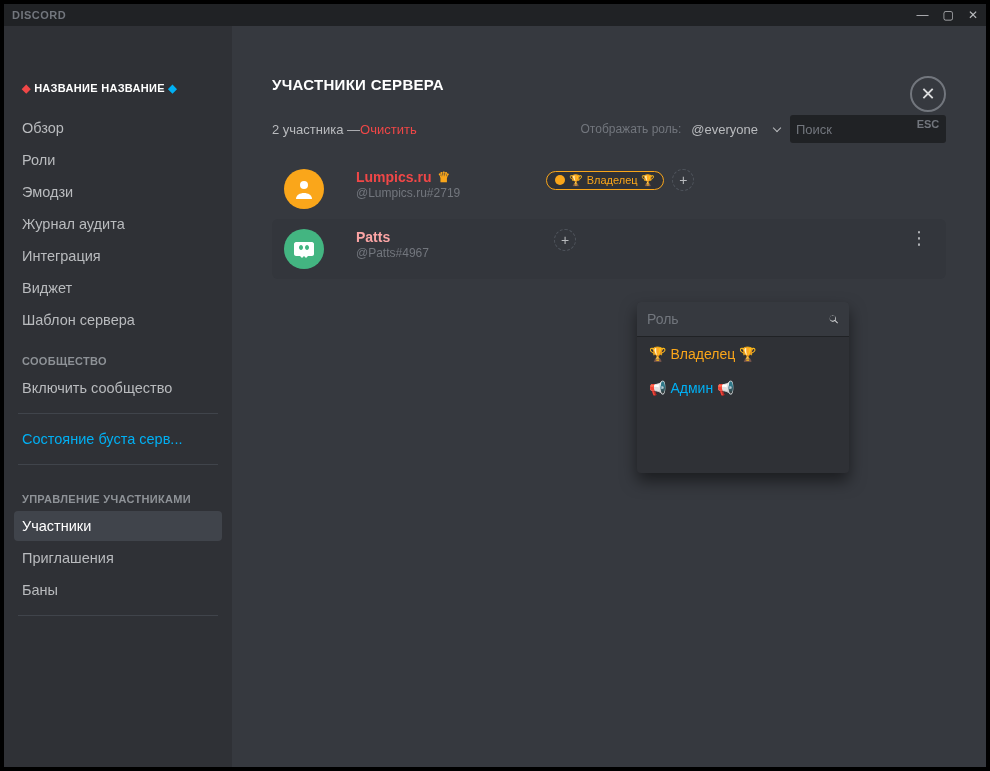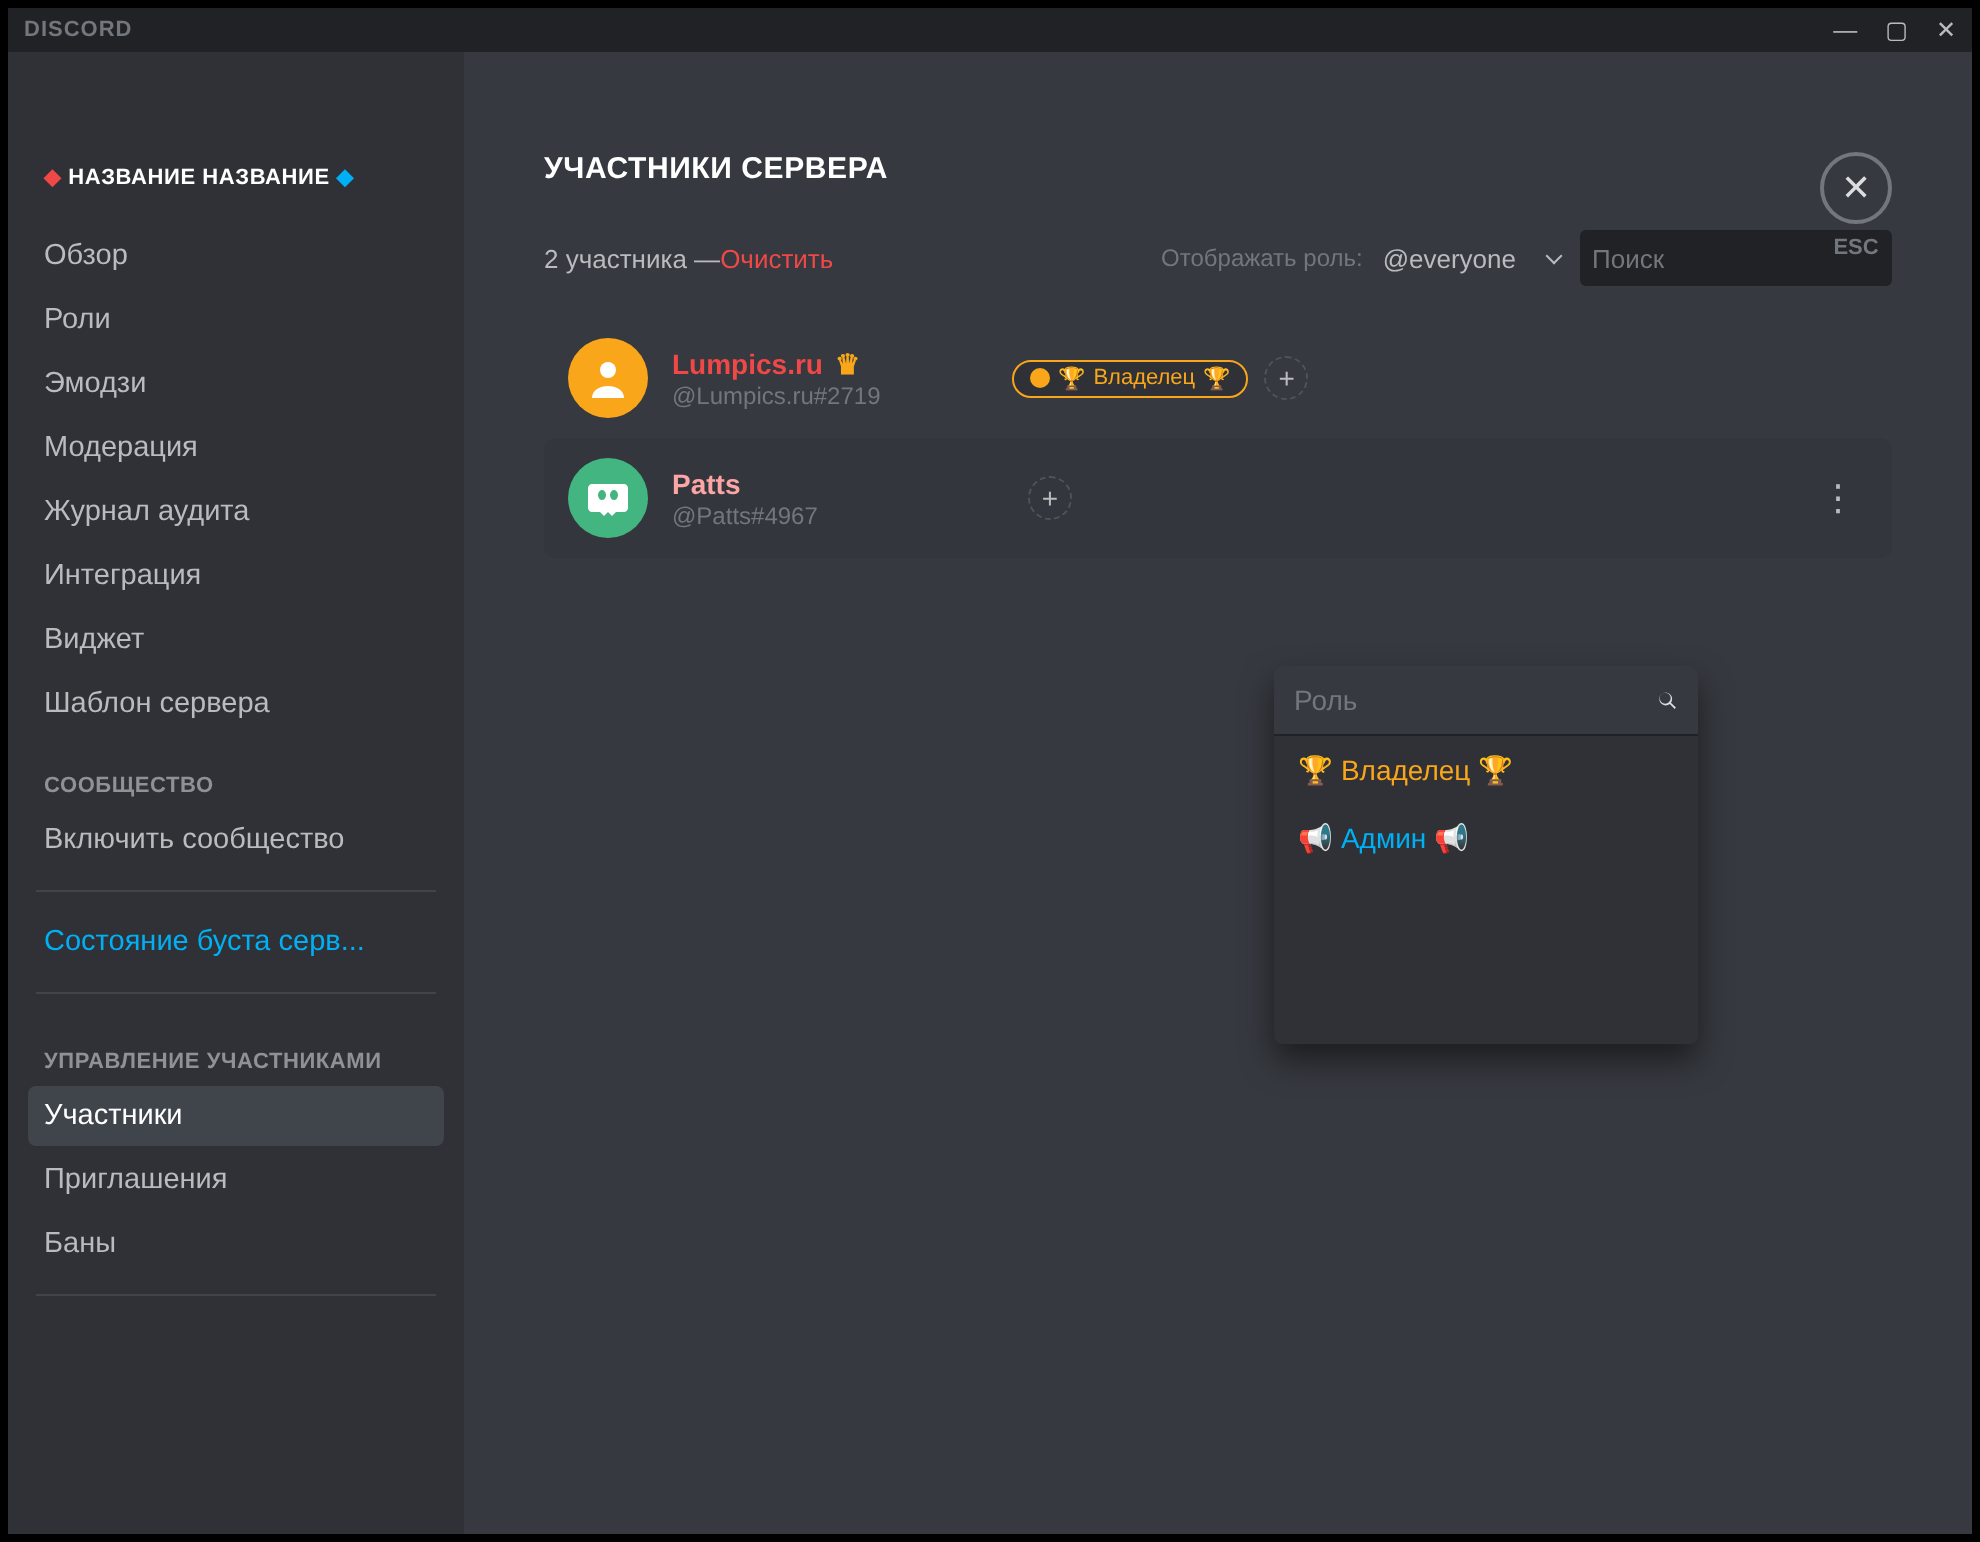--- a/index.html
+++ b/index.html
@@ -28,37 +28,37 @@
 .toolbar-right { margin-left: auto; display: flex; align-items: center; gap: 10px; }
 .role-filter-label { color: #72767d; font-size: 12px; }
 .role-filter { color: #b9bbbe; font-size: 13px; cursor: pointer; display: flex; align-items: center; gap: 16px; }
 .search-box { background: #202225; border-radius: 3px; height: 28px; width: 156px; display: flex; align-items: center; padding: 0 6px; }
 .search-box input { background: transparent; border: none; outline: none; color: #dcddde; font-size: 13px; flex: 1; }
 .search-box input::placeholder { color: #72767d; }
 .search-icon { color: #72767d; width: 16px; height: 16px; }
 .close-pane { position: absolute; top: 50px; right: 40px; text-align: center; }
 .close-circle { width: 36px; height: 36px; border: 2px solid #72767d; border-radius: 50%; display: flex; align-items: center; justify-content: center; color: #dcddde; font-size: 18px; cursor: pointer; margin: 0 auto 6px auto; }
 .esc-label { color: #72767d; font-size: 11px; font-weight: 600; }
-.member-row { display: flex; align-items: center; padding: 10px 12px; border-radius: 6px; position: relative; }
+.member-row { display: flex; align-items: flex-start; padding: 10px 12px; border-radius: 6px; position: relative; gap: 20px; }
 .member-row.selected { background: #33363c; }
 .avatar { width: 40px; height: 40px; border-radius: 50%; margin-right: 12px; flex-shrink: 0; display: flex; align-items: center; justify-content: center; }
 .avatar.lumpics { background: #faa61a; }
 .avatar.discord { background: #43b581; }
 .avatar svg { width: 24px; height: 24px; }
 .member-info { flex: 0 0 170px; }
 .member-name { font-size: 14px; font-weight: 600; display: flex; align-items: center; gap: 6px; }
 .member-name.owner { color: #f04747; }
 .member-name.default { color: #fca5a5; }
 .member-tag { color: #72767d; font-size: 12px; margin-top: 1px; }
 .role-badge { display: inline-flex; align-items: center; gap: 4px; border: 1px solid #faa61a; background: #2f3136; border-radius: 11px; padding: 2px 8px; font-size: 11px; color: #faa61a; }
 .role-dot { width: 10px; height: 10px; border-radius: 50%; background: #faa61a; }
 .add-role-btn { width: 22px; height: 22px; border: 1px dashed #4f545c; border-radius: 50%; display: flex; align-items: center; justify-content: center; color: #b9bbbe; font-size: 14px; cursor: pointer; margin-left: 8px; }
 .roles-cell { display: flex; align-items: center; flex: 1; }
 .more-btn { color: #b9bbbe; cursor: pointer; padding: 0 6px; font-size: 18px; line-height: 1; }
-.role-popup { position: absolute; top: 307px; left: 405px; width: 212px; background: #2f3136; border-radius: 4px; box-shadow: 0 8px 16px rgba(0,0,0,0.5); z-index: 10; padding-bottom: 86px; }
+.role-popup { position: absolute; top: 276px; left: 405px; width: 212px; background: #2f3136; border-radius: 4px; box-shadow: 0 8px 16px rgba(0,0,0,0.5); z-index: 10; padding-bottom: 68px; }
 .role-popup-search { display: flex; align-items: center; padding: 8px 10px; border-bottom: 1px solid #202225; background:#36393f; border-radius:4px 4px 0 0;}
 .role-popup-search input { background: transparent; border: none; outline: none; color: #dcddde; font-size: 14px; flex: 1; }
 .role-popup-search input::placeholder { color: #72767d; }
 .role-option { padding: 9px 12px; font-size: 14px; cursor: pointer; display: flex; align-items: center; gap: 4px; }
 .role-option.gold { color: #faa61a; }
 .role-option.blue { color: #00b0f4; }
 .highlight-box { position: absolute; border: 4px solid #f04747; border-radius: 10px; pointer-events: none; }
 .crown-icon { color: #faa61a; }
 .chevron { border: solid #b9bbbe; border-width: 0 1.5px 1.5px 0; display: inline-block; padding: 2.5px; transform: rotate(45deg); margin-bottom: 2px; }
 </style>
@@ -76,21 +76,20 @@
   </div>
 
   <div class="app">
     <div class="sidebar">
       <div class="server-name">
         <span class="d1">◆</span> <span>НАЗВАНИЕ НАЗВАНИЕ</span> <span class="d2">◆</span>
       </div>
       <div class="sidebar-item">Обзор</div>
       <div class="sidebar-item">Роли</div>
       <div class="sidebar-item">Эмодзи</div>
-      <div class="sidebar-item">Модерация</div>
       <div class="sidebar-item">Журнал аудита</div>
       <div class="sidebar-item">Интеграция</div>
       <div class="sidebar-item">Виджет</div>
       <div class="sidebar-item">Шаблон сервера</div>
 
       <div class="section-header">СООБЩЕСТВО</div>
       <div class="sidebar-item">Включить сообщество</div>
       <div class="divider"></div>
       <div class="sidebar-item link">Состояние буста серв...</div>
       <div class="divider"></div>

